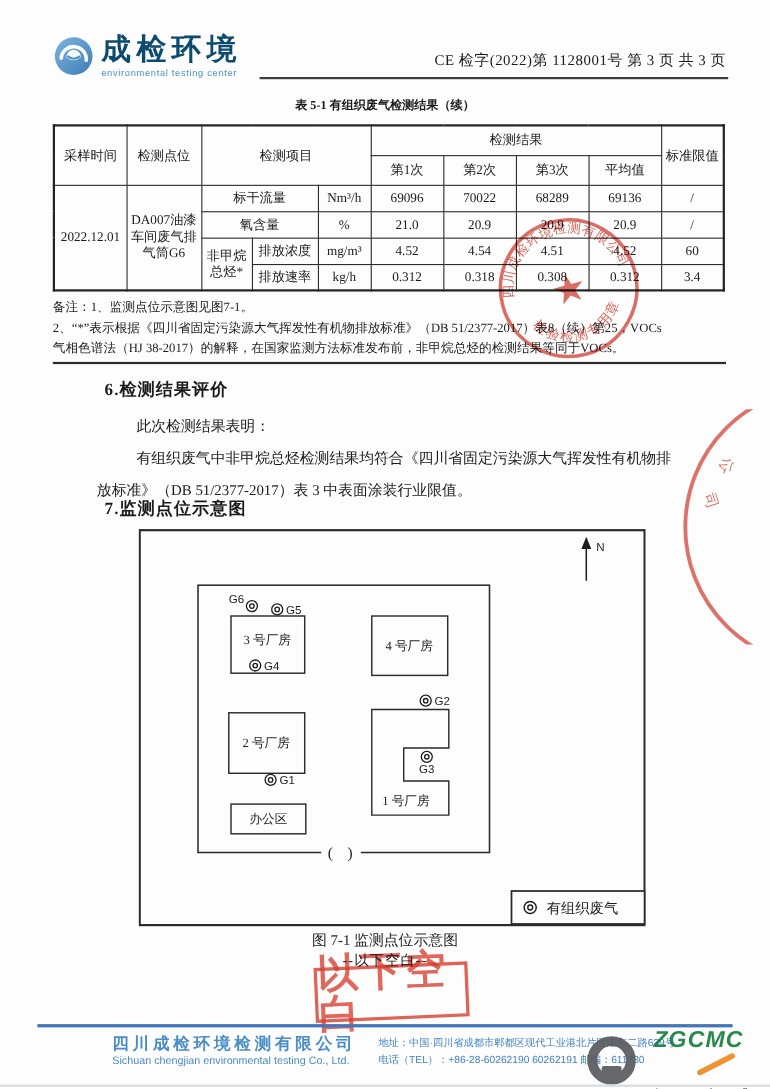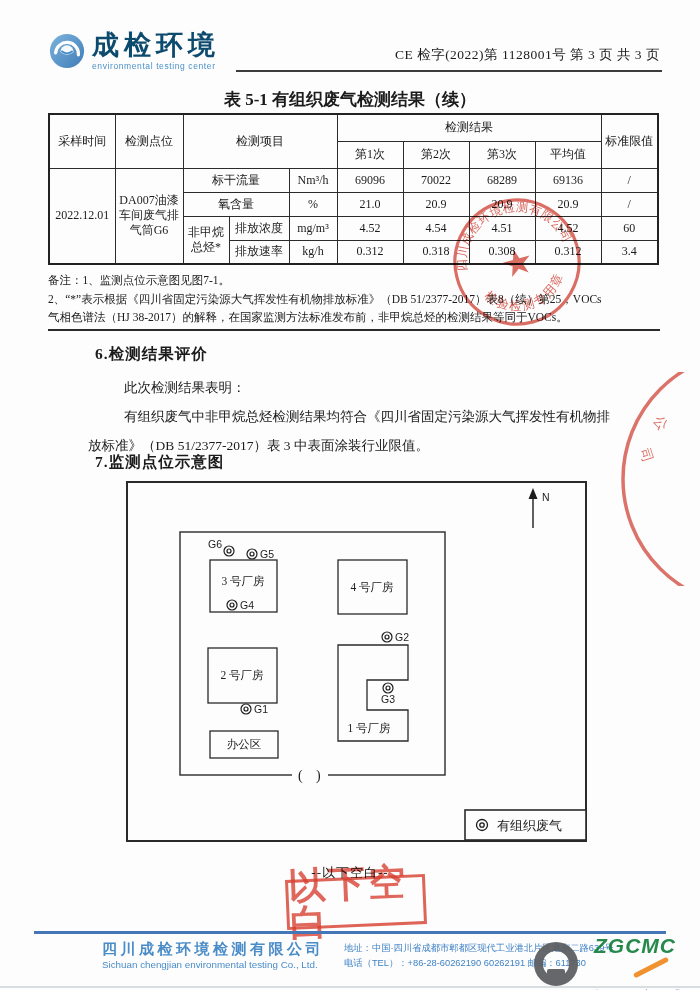--- a/index.html
+++ b/index.html
@@ -17,21 +17,21 @@
   .logo-icon { width:38px; height:38px; margin-top:2px; }
   .logo-texts { margin-left:6px; }
   .logo-cn { font-family:"Liberation Sans",sans-serif; font-weight:700; font-size:27px;
              color:#0c4a6e; letter-spacing:5px; line-height:30px; }
   .logo-en { font-family:"Liberation Sans",sans-serif; font-size:8.5px; color:#4a90c8;
              letter-spacing:0.6px; margin-top:1px; }
   .doc-number { right:40px; top:46px; font-size:13.5px; letter-spacing:0.5px; }
   .header-rule { left:236px; top:70px; width:426px; height:2px; background:#3c3c3c; }
 
   
-  .tbl-title { left:0; top:88px; width:700px; text-align:center; font-size:17px; font-weight:700; }
+  .tbl-title { left:0; top:88px; width:700px; text-align:center; font-size:11px; font-weight:700; }
   table.rpt { position:absolute; left:48px; top:113px; width:609px;
               border-collapse:collapse; table-layout:fixed; font-size:12px; }
   table.rpt td { border:1.4px solid #2b2b2b; text-align:center; vertical-align:middle;
                  padding:1px 2px; line-height:15px;margin-top:40px; }
   table.rpt { border:2px solid #222; }
   tr.hrow td { height:27px; }
   tr.drow td { height:24px; }
   td.pt { word-break:break-all; line-height:16px; }
 
   
@@ -262,20 +262,21 @@
 
     <g>
       <rect x="339" y="329" width="121" height="30" fill="#fdfdfd" stroke="#2a2a2a" stroke-width="1.6"></rect>
       <g stroke="#1d1d1d" fill="none">
         <circle cx="356" cy="344" r="5.5" stroke-width="1.3"></circle>
           <circle cx="356" cy="344" r="2.2" stroke-width="1.3"></circle>
       </g>
       <text x="371" y="349" style="font-size:13px">有组织废气</text>
     </g>
   </svg>
+  <div class="abs dg-caption">图 7-1 监测点位示意图</div>
 
   <div class="abs blank-dashed">--以下空白--</div>
   <div class="abs blank-stamp stamp">
     <span>以下空白</span>
   </div>
 
   <svg class="abs stamp seal-main" width="140" height="142" viewBox="0 0 140 142">
     <circle cx="70" cy="71" r="62" fill="none" stroke="rgba(208,62,50,0.75)" stroke-width="3.2"></circle>
     <defs>
       <path id="sealTop" d="M 19.2,66.6 A 51,51 0 0 1 120.8,66.6" fill="none"></path>

